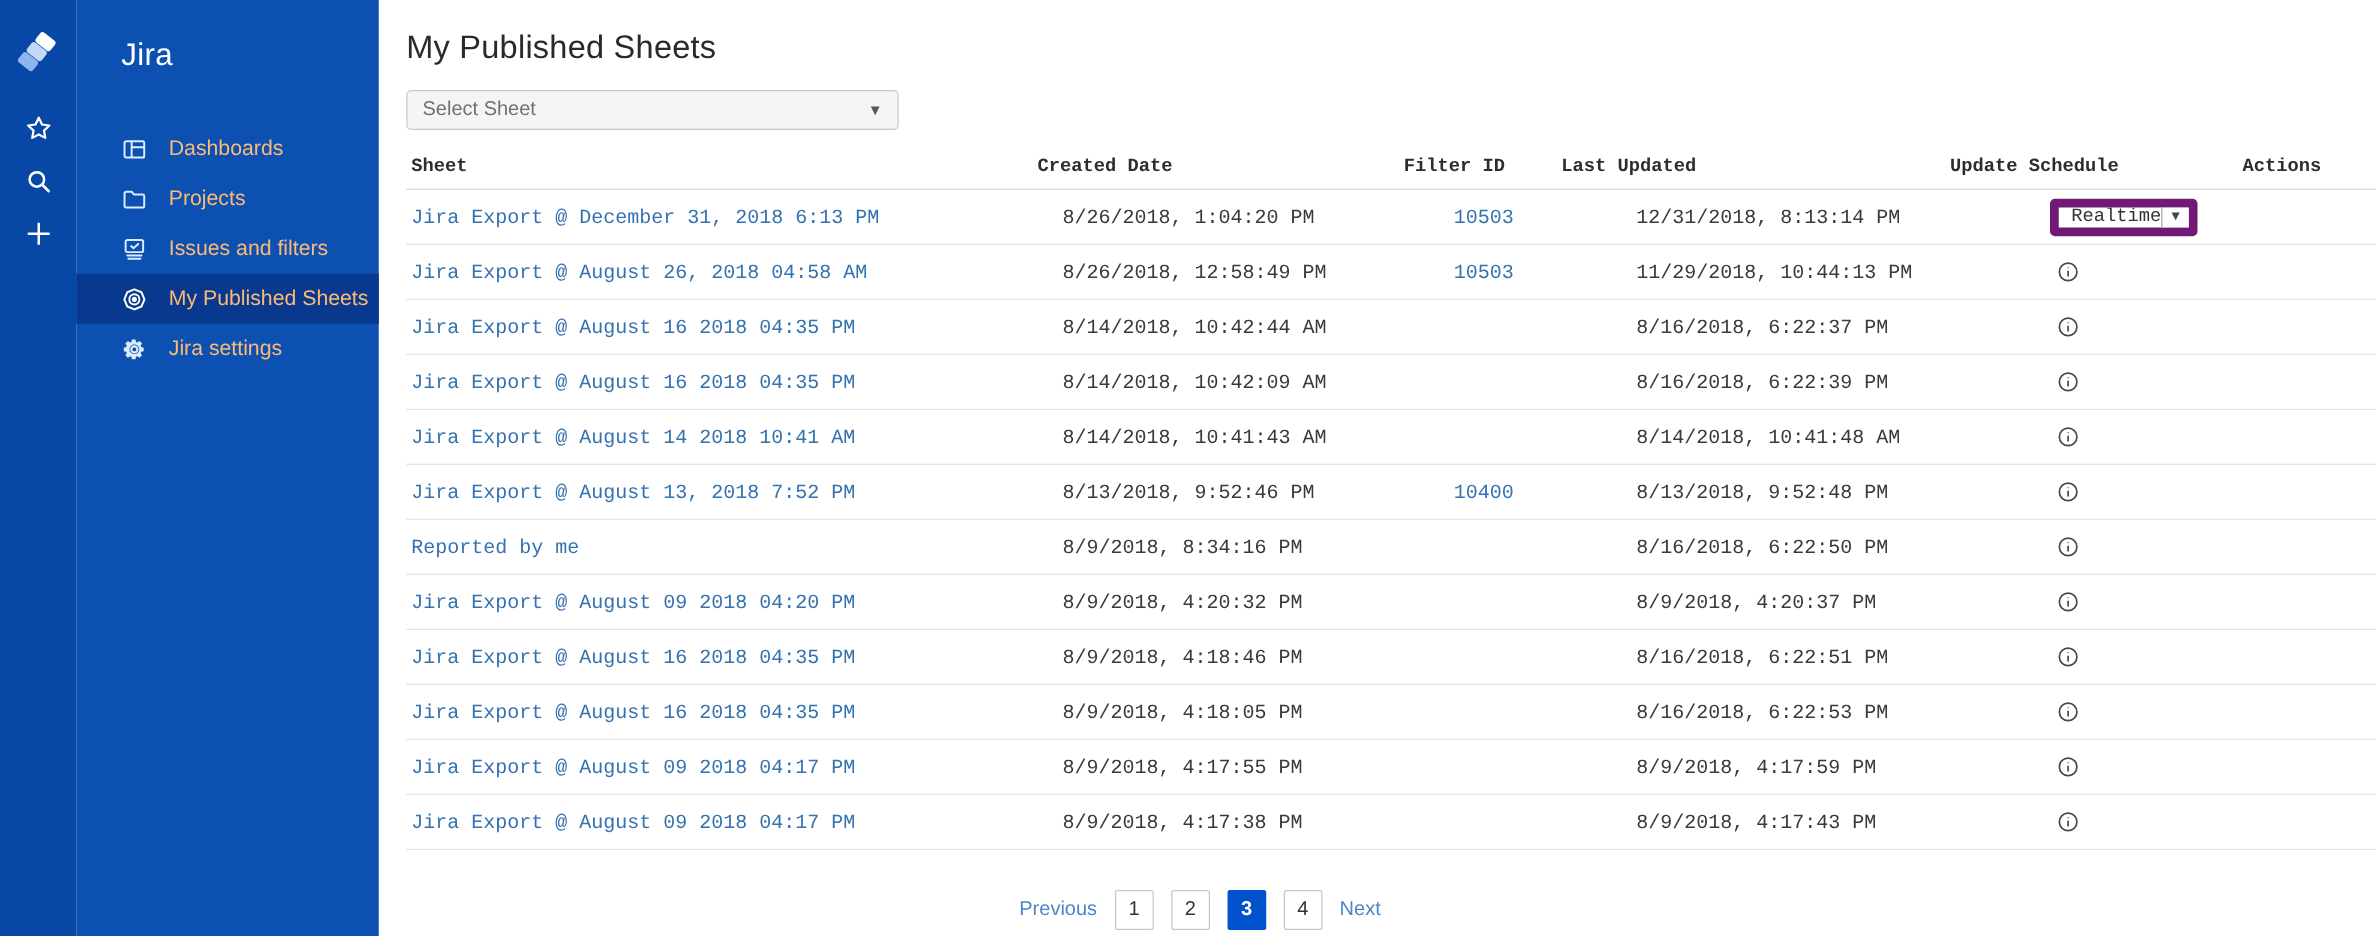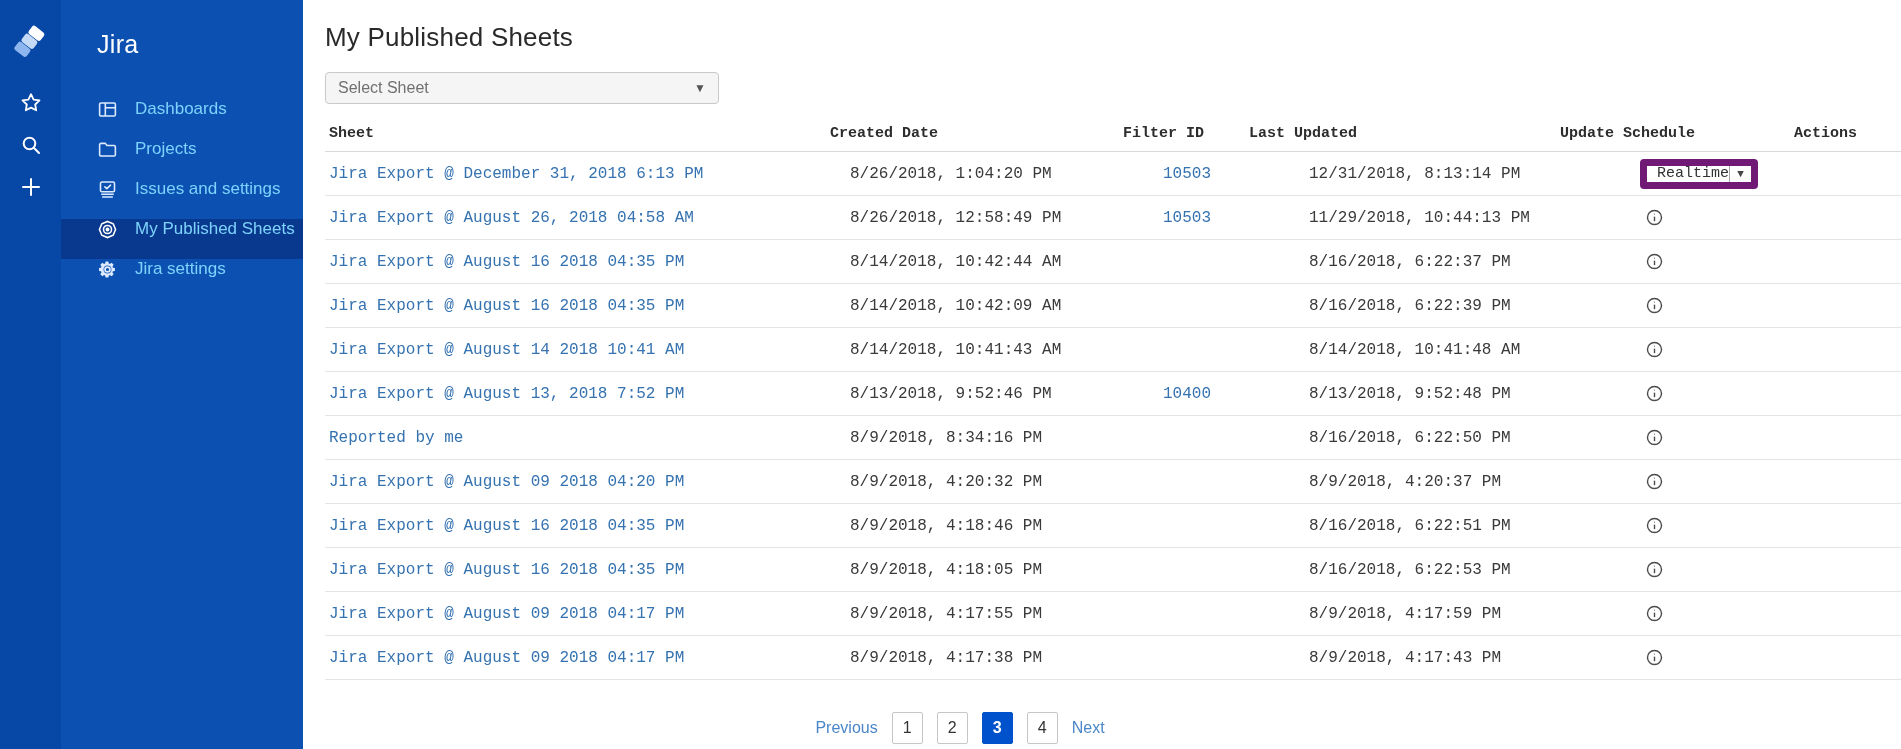--- a/index.html
+++ b/index.html
@@ -9,21 +9,21 @@
 
   
   .iconbar { width:61px; height:100%; background:#0747A6; display:flex; flex-direction:column; align-items:center; flex-shrink:0; }
   .iconbar .logo { margin-top:24px; margin-bottom:28px; width:34px; height:34px; }
   .icon-btn { width:34px; height:34px; display:flex; align-items:center; justify-content:center; margin-bottom:8px; cursor:pointer; }
 
   
   .sidebar { width:242px; height:100%; background:#0C51B2; flex-shrink:0; color:#fff; }
   .sidebar-title { font-size:25px; font-weight:500; color:#ffffff; padding:30px 0 0 36px; letter-spacing:.3px; }
   .nav { margin-top:40px; }
-  .nav-item { display:flex; align-items:flex-start; height:40px; padding-left:36px; cursor:pointer; color:#7dd3fc; }
+  .nav-item { display:flex; align-items:center; height:40px; padding-left:36px; cursor:pointer; color:#fdba74; }
   .nav-item.active { background:#09398E; }
   .nav-item .nav-icon { width:21px; height:21px; margin-right:17px; flex-shrink:0; display:flex; align-items:center; justify-content:center; }
   .nav-item .nav-label { font-size:17px; }
 
   
   main { flex:1; padding:22px 0 0 22px; position:relative; }
   h1.page-title { font-size:26px; font-weight:400; color:#2a2a2a; letter-spacing:.2px; }
 
   .sheet-select { margin-top:19px; width:394px; height:32px; background:#f5f5f5; border:1px solid #c9c9c9; border-radius:4px; display:flex; align-items:center; justify-content:space-between; padding:0 12px; cursor:pointer; }
   .sheet-select .sel-text { font-size:16px; color:#707070; }
@@ -107,21 +107,21 @@
         </div>
         <div class="nav-item">
           <span class="nav-icon">
             <svg viewBox="0 0 24 24" width="21" height="21" fill="none" stroke="#DEEBFF" stroke-width="1.8" stroke-linecap="round" stroke-linejoin="round">
               <rect x="4" y="3.5" width="16" height="11" rx="1.5"></rect>
               <path d="M9 9l2.2 2L15.5 7"></path>
               <line x1="5.5" y1="17.5" x2="18.5" y2="17.5"></line>
               <line x1="6.5" y1="20.5" x2="17.5" y2="20.5"></line>
             </svg>
           </span>
-          <span class="nav-label">Issues and settings</span>
+          <span class="nav-label">Issues and filters</span>
         </div>
         <div class="nav-item active">
           <span class="nav-icon">
             <svg viewBox="0 0 24 24" width="21" height="21" fill="none" stroke="#ffffff" stroke-width="1.8">
               <path d="M12 2.8l6.5 2.7 2.7 6.5-2.7 6.5-6.5 2.7-6.5-2.7-2.7-6.5 2.7-6.5z"></path>
               <circle cx="12" cy="12" r="4.6"></circle>
               <circle cx="12" cy="12" r="1.4" fill="#ffffff"></circle>
             </svg>
           </span>
           <span class="nav-label">My Published Sheets</span>

